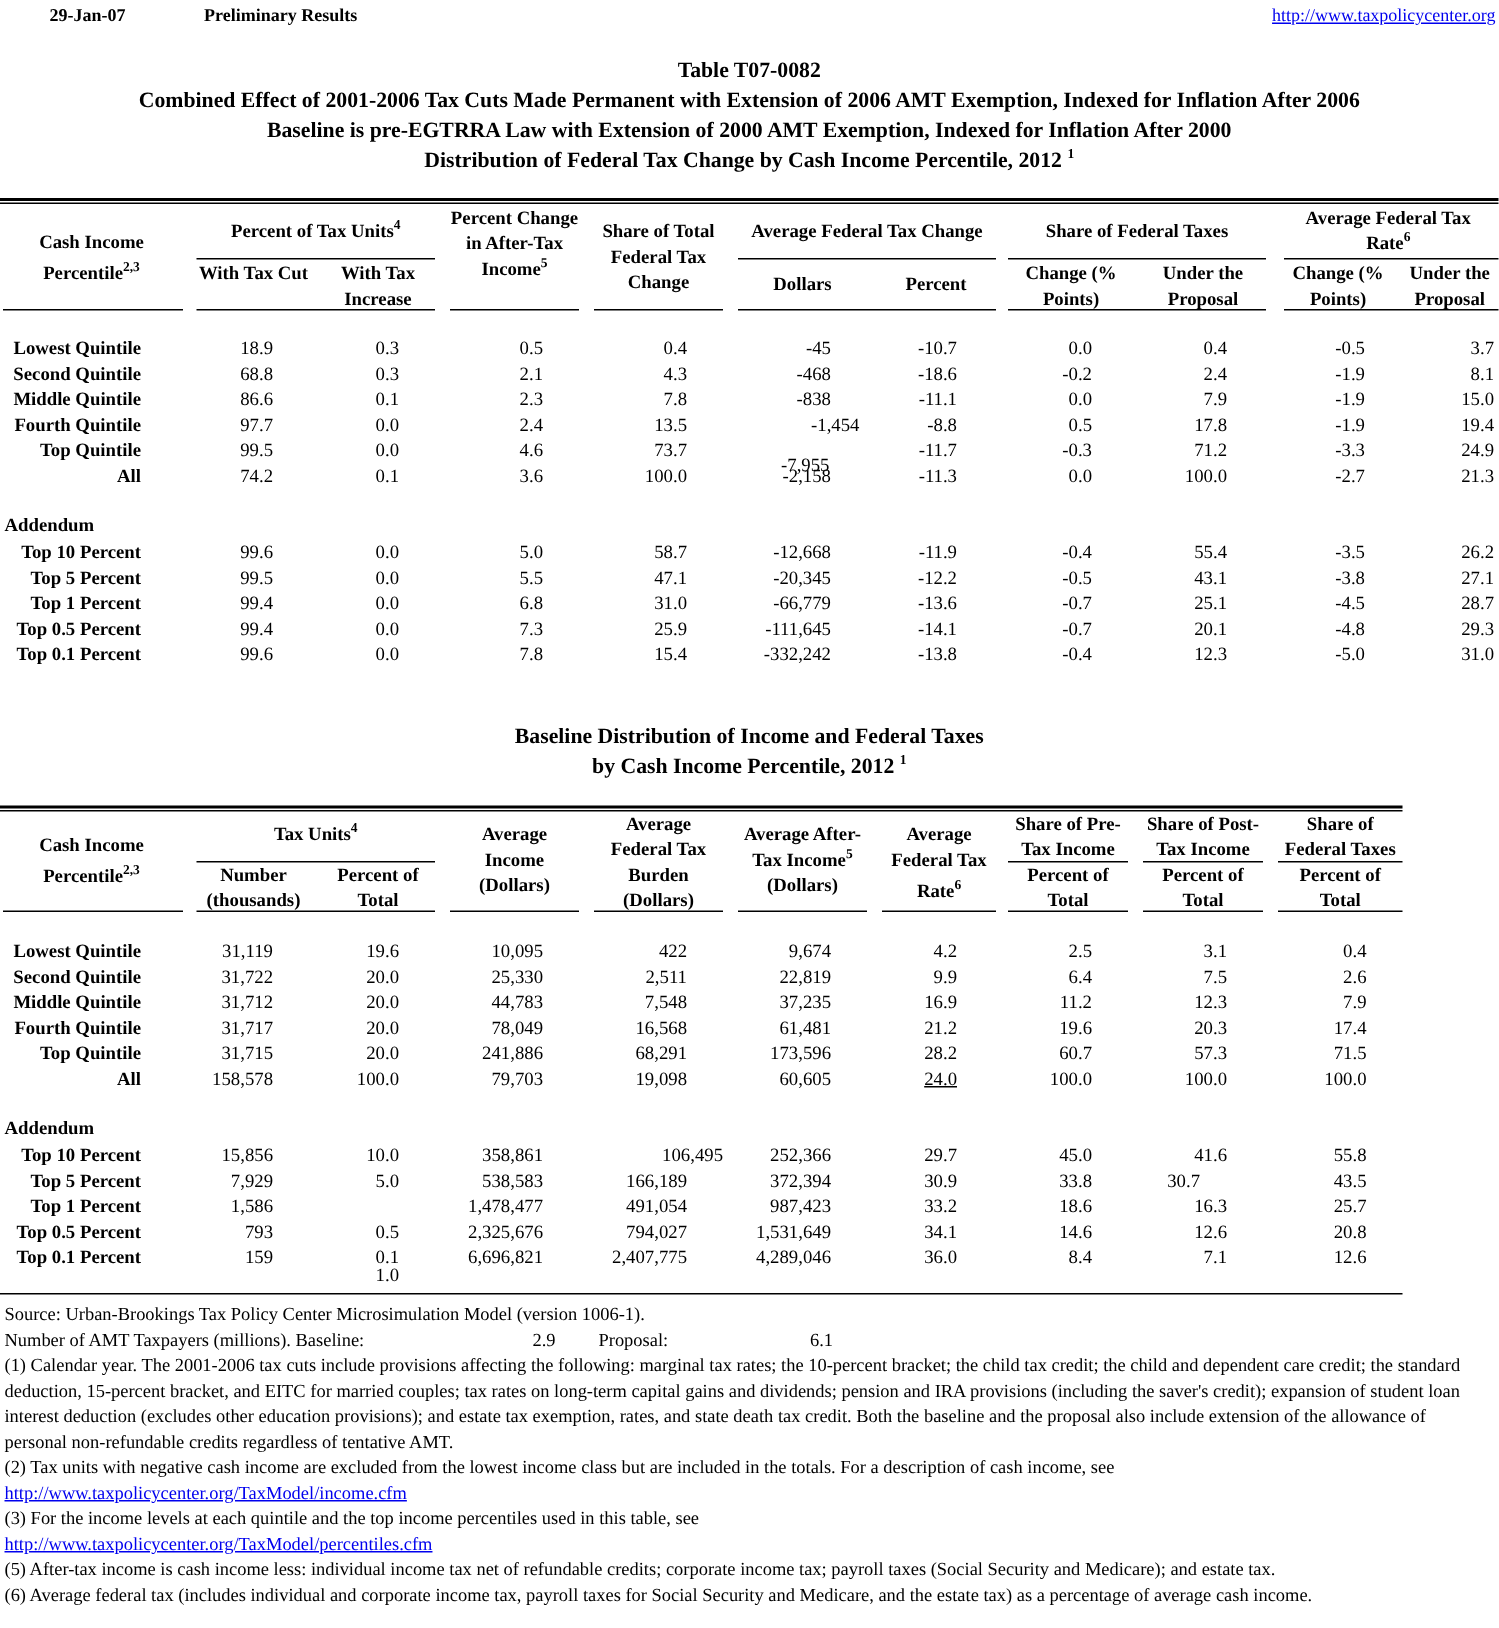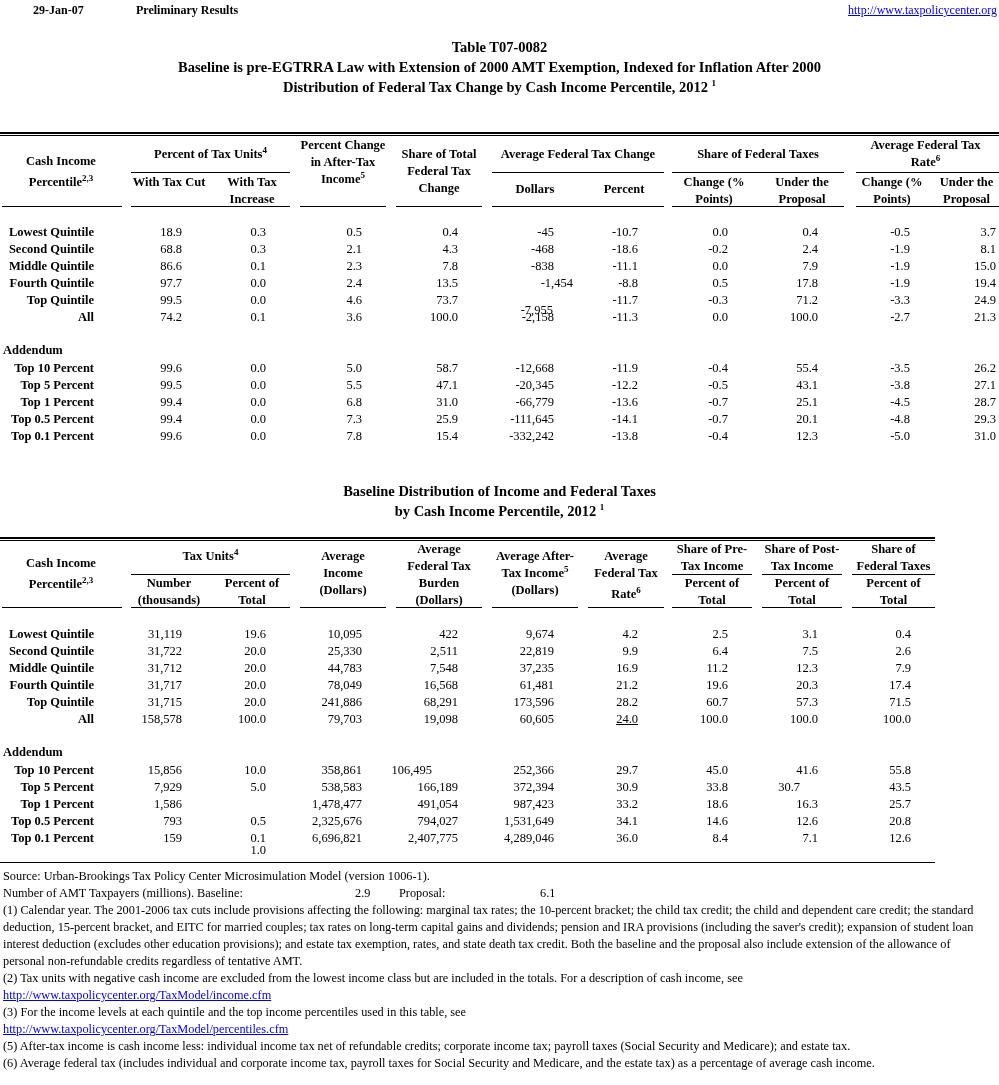--- a/index.html
+++ b/index.html
@@ -34,20 +34,21 @@
 <body>
 
 <div class="topbar">
   <span class="date">29-Jan-07</span>
   <span class="prelim">Preliminary Results</span>
   <a class="url">http://www.taxpolicycenter.org</a>
 </div>
 
 <div class="title-block">
   <div>Table T07-0082</div>
+  <div>Combined Effect of 2001-2006 Tax Cuts Made Permanent with Extension of 2006 AMT Exemption, Indexed for Inflation After 2006</div>
   <div>Baseline is pre-EGTRRA Law with Extension of 2000 AMT Exemption, Indexed for Inflation After 2000</div>
   <div><span>Distribution of Federal Tax Change by Cash Income Percentile, 2012</span> <sup>1</sup></div>
 </div>
 
 <div class="tbl" id="t1" style="top:0;">
   <div class="dbl-rule" style="top:132px; width:999px;"></div>
 
   <div class="hdr" style="left:0; width:122px; top:153px;">
     <div>Cash Income</div>
     <div style="margin-top:4px;"><span>Percentile</span><sup>2,3</sup></div>
@@ -368,21 +369,21 @@
         <span class="cell" style="right: 88px;">100.0</span>
       </div>
     </div>
   <div class="addendum" style="top:745px;">Addendum</div>
   <div id="t2-add">
       <div class="row" style="top: 762px;">
         <span class="label">Top 10 Percent</span>
         <span class="cell" style="right: 817px;">15,856</span>
         <span class="cell" style="right: 733px;">10.0</span>
         <span class="cell" style="right: 637px;">358,861</span>
-        <span class="cell" style="right: 567px; margin-left: 12px;">106,495</span>
+        <span class="cell" style="right: 517px; margin-left: 12px;">106,495</span>
         <span class="cell" style="right: 445px;">252,366</span>
         <span class="cell" style="right: 361px;">29.7</span>
         <span class="cell" style="right: 271px;">45.0</span>
         <span class="cell" style="right: 181px;">41.6</span>
         <span class="cell" style="right: 88px;">55.8</span>
       </div>
       <div class="row" style="top: 779px;">
         <span class="label">Top 5 Percent</span>
         <span class="cell" style="right: 817px;">7,929</span>
         <span class="cell" style="right: 733px;">5.0</span>

